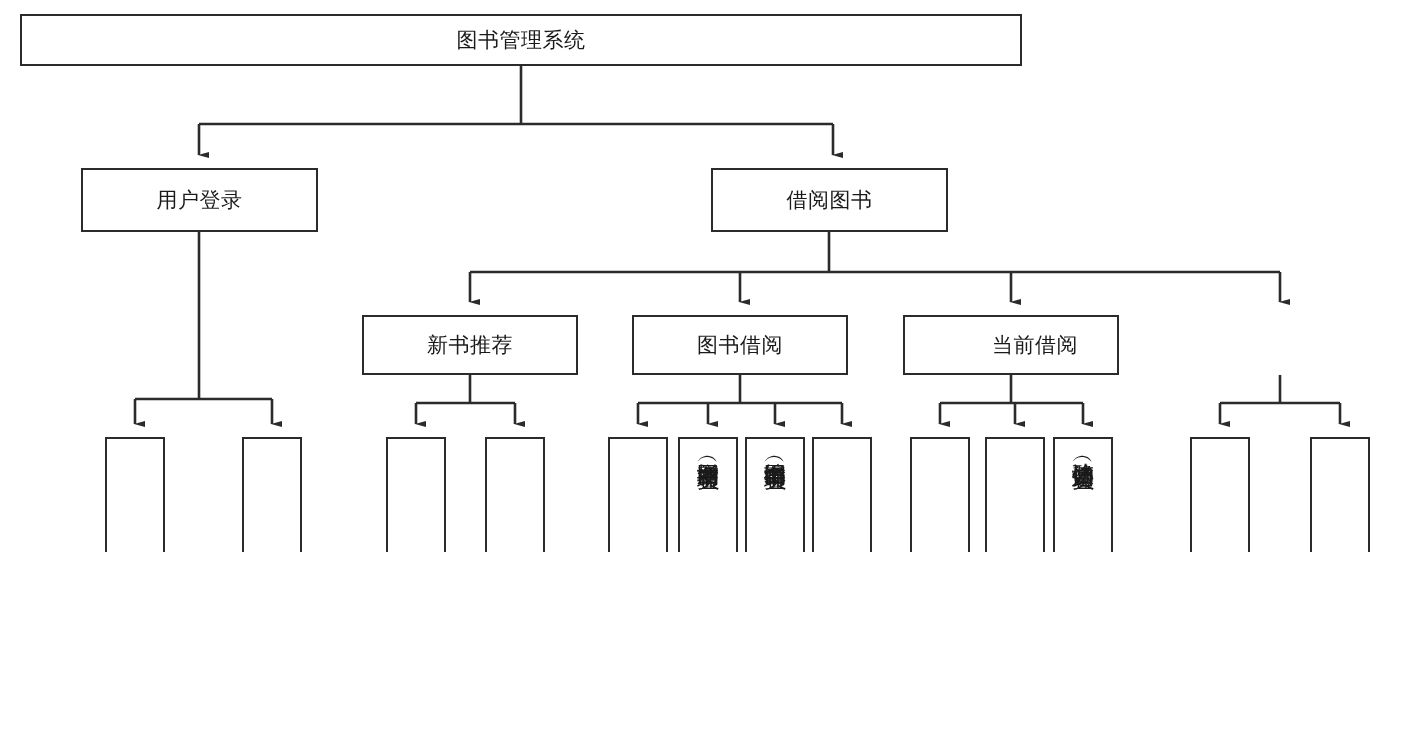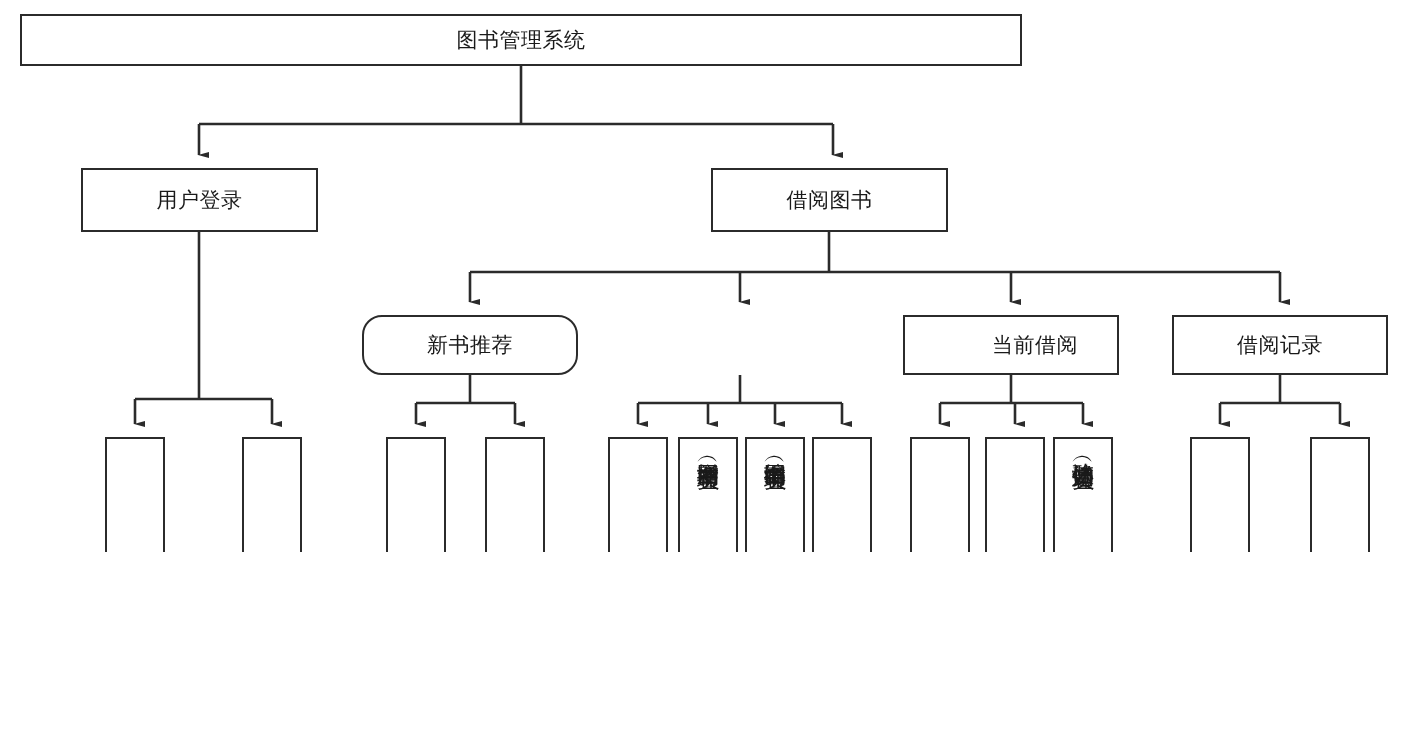--- a/index.html
+++ b/index.html
@@ -133,29 +133,29 @@
     <span class="lbl">图书管理系统</span>
   </div>
 
   <div class="node h" style="left:81px;top:168px;width:237px;height:64px;">
     <span class="lbl">用户登录</span>
   </div>
   <div class="node h" style="left:711px;top:168px;width:237px;height:64px;">
     <span class="lbl">借阅图书</span>
   </div>
 
-  <div class="node h" style="left:362px;top:315px;width:216px;height:60px;border-radius:20px;">
+  <div class="node h" style="left:362px;top:315px;width:216px;height:60px;">
     <span class="lbl">新书推荐</span>
+  </div>
+  <div class="node h" style="left:632px;top:315px;width:216px;height:60px;">
+    <span class="lbl">图书借阅</span>
   </div>
   <div class="node h" style="left:903px;top:315px;width:216px;height:60px;padding-left:48px;">
     <span class="lbl">当前借阅</span>
   </div>
-  <div class="node h" style="left:1172px;top:315px;width:216px;height:60px;">
-    <span class="lbl">借阅记录</span>
-  </div>
 
   <div class="node v mid" style="left:105px;top:437px;width:60px;height:296px;">
     <span class="lbl">用户登录</span>
   </div>
   <div class="node v mid" style="left:242px;top:437px;width:60px;height:296px;">
     <span class="lbl">注销登录</span>
   </div>
 
   <div class="node v mid" style="left:386px;top:437px;width:60px;height:296px;">
     <span class="lbl">查询图书</span>

